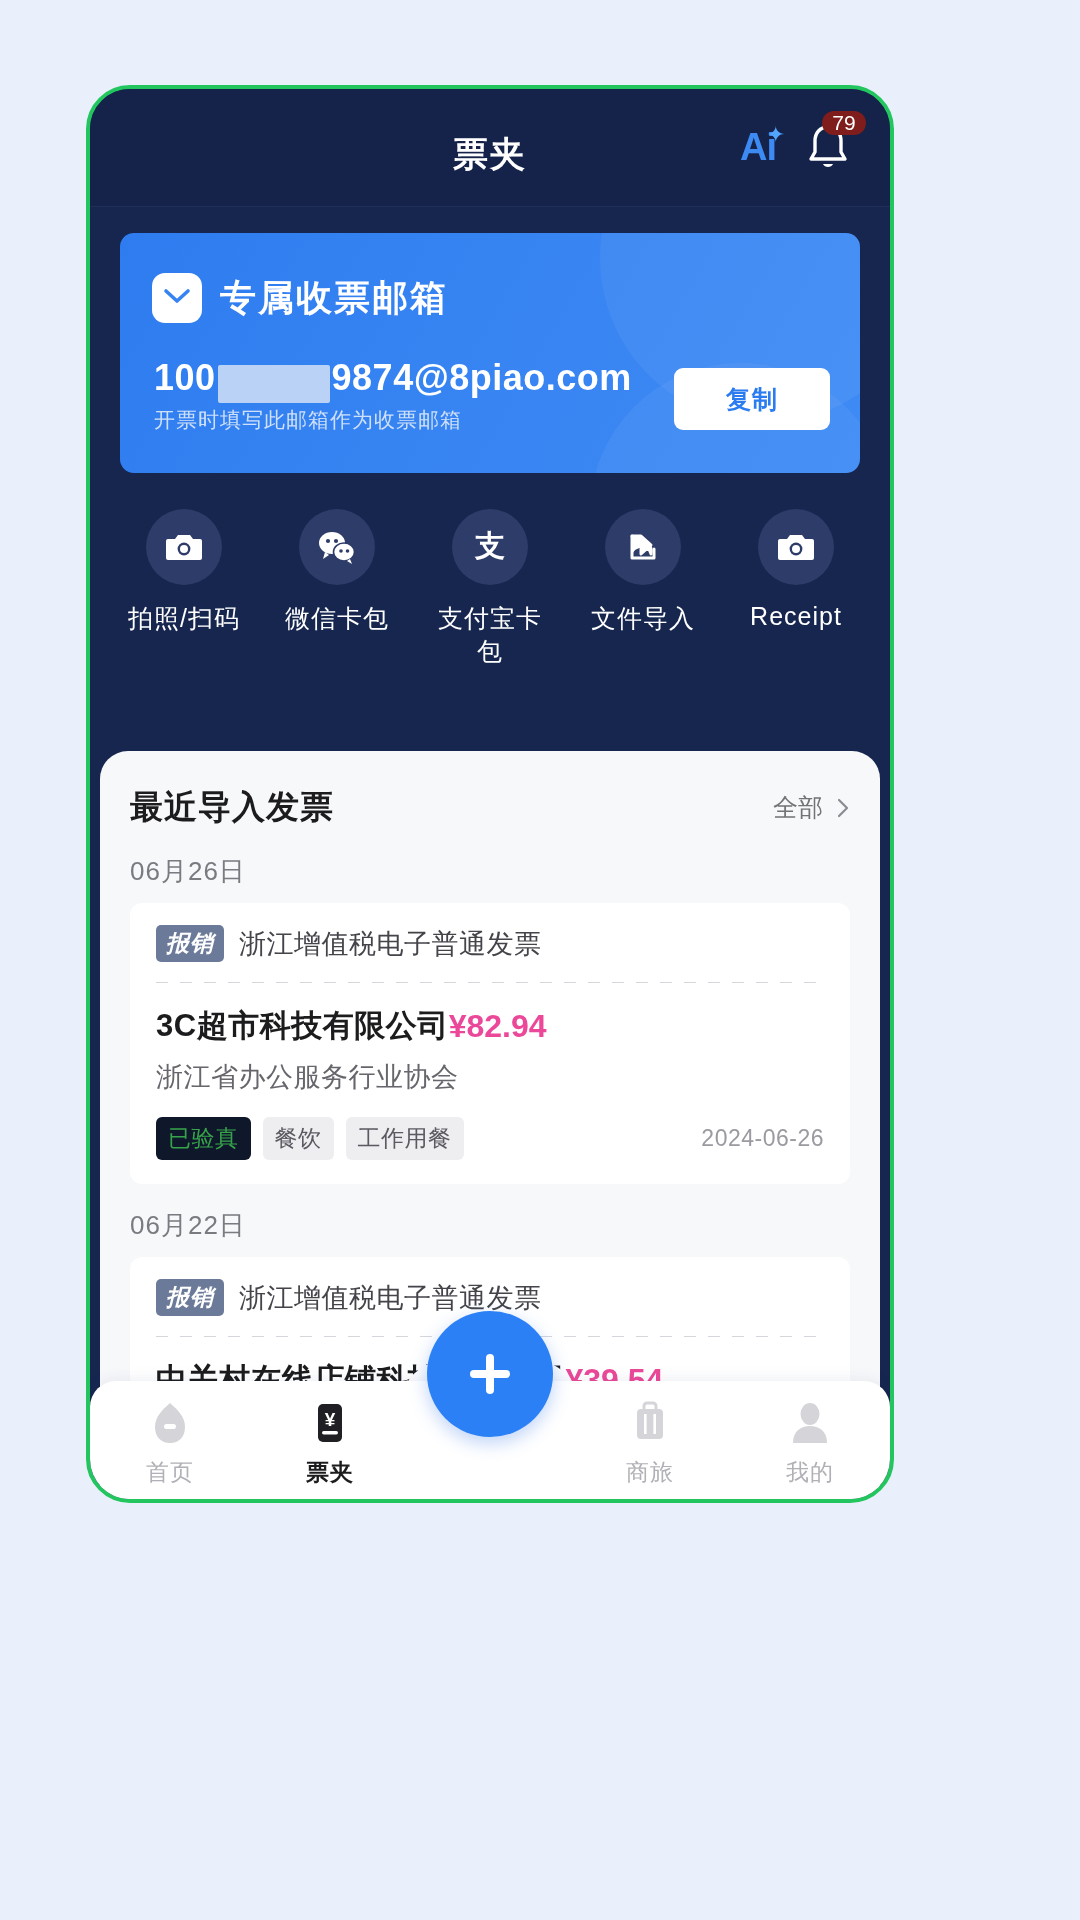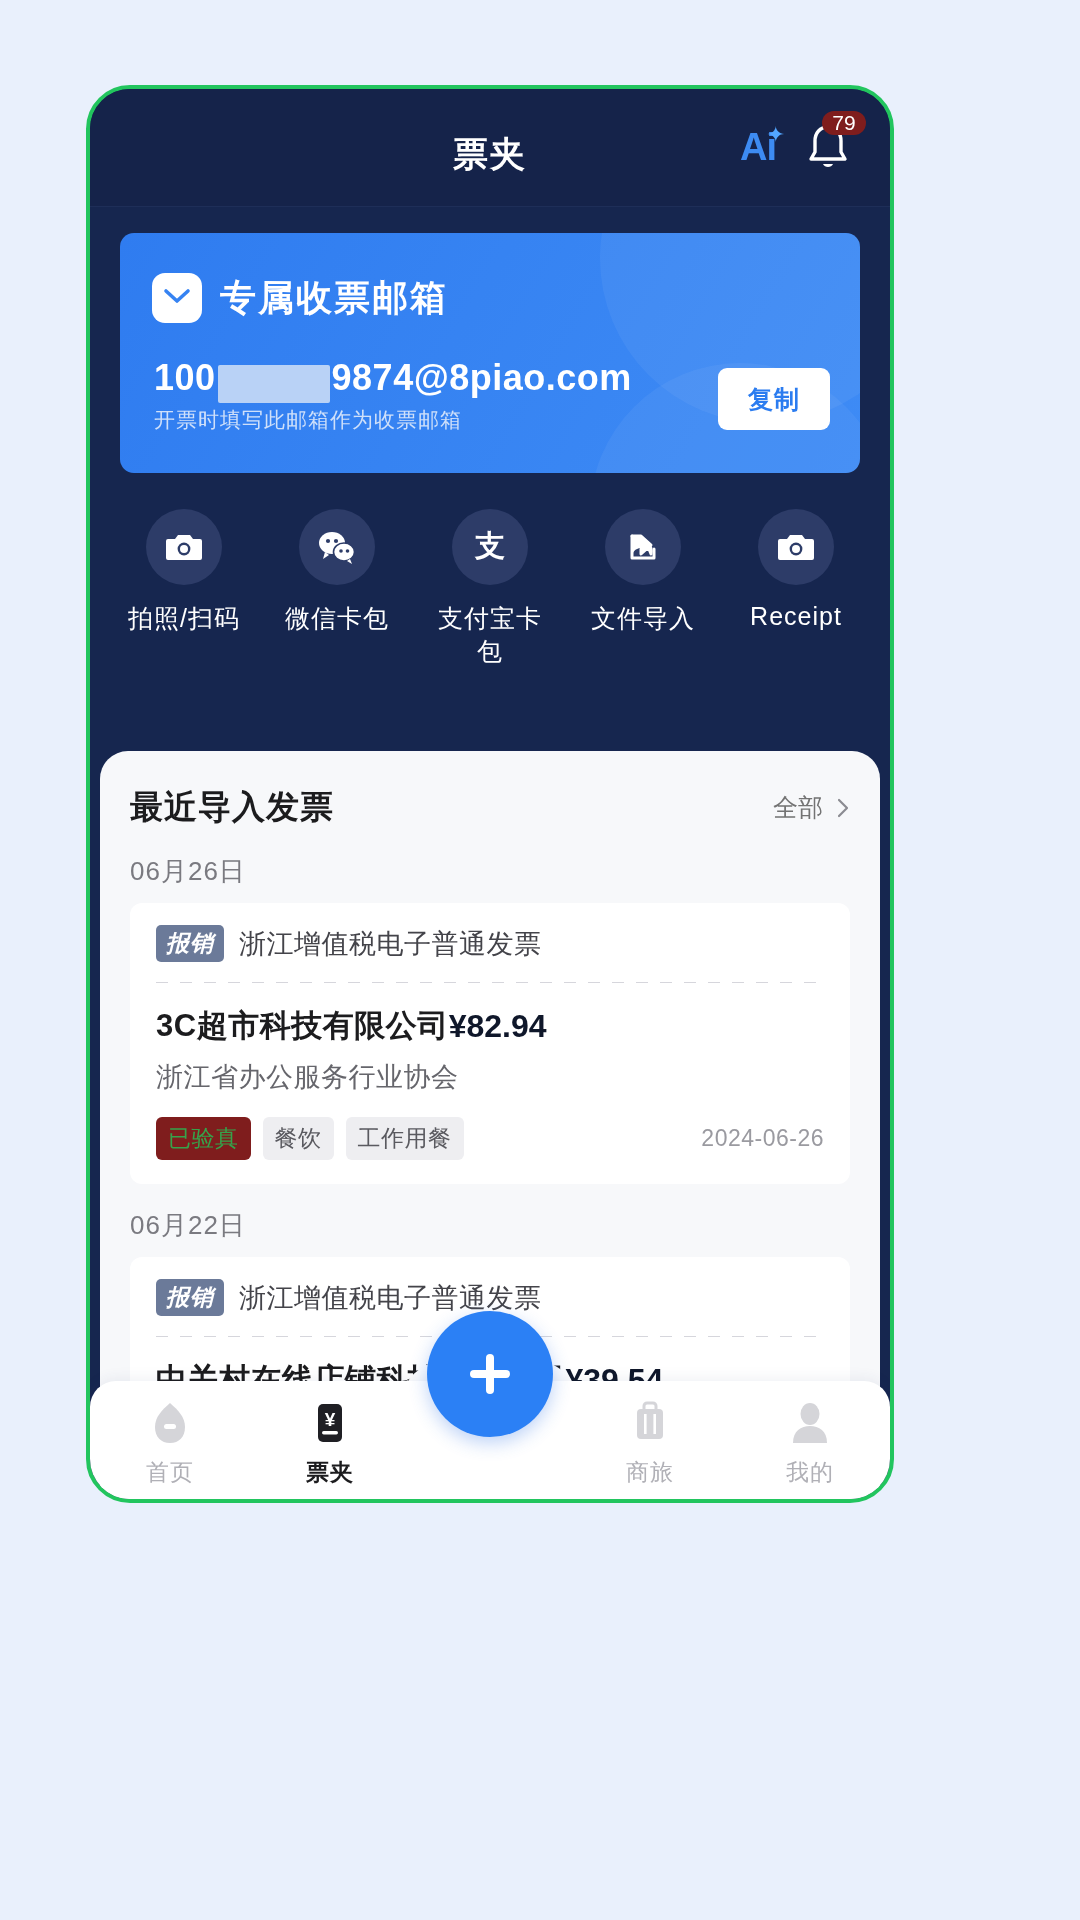--- a/index.html
+++ b/index.html
@@ -92,21 +92,21 @@
   }
   .email-mask {
     display:inline-block; width:112px; height:38px;
     background:#b9d2f6; border-radius:2px;
     margin:0 2px; position:relative; top:4px;
   }
   .email-sub {
     margin-top:7px; color:#cfe0fa; font-size:21px; letter-spacing:1px;
   }
   .copy-btn {
-    width:112px; height:62px; background:#fff;
+    width:156px; height:62px; background:#fff;
     border-radius:9px; color:#2b7cf0;
     font-size:25px; font-weight:bold; letter-spacing:1px;
     display:flex; align-items:center; justify-content:center;
     margin-bottom:4px;
   }
   
   .actions {
     display:flex; justify-content:space-between;
     padding:36px 34px 0 34px;
   }
@@ -147,32 +147,32 @@
   .inv-type { font-size:27px; color:#44444a; letter-spacing:.5px; }
   .dashed {
     margin:20px 0 4px 0; height:1px;
     background:repeating-linear-gradient(to right,#d6d6dc 0 12px,transparent 12px 24px);
   }
   .inv-main {
     display:flex; align-items:center; justify-content:flex-start;
     margin-top:22px;
   }
   .inv-merchant { font-size:31px; color:#1c1c1e; font-weight:bold; letter-spacing:.5px; }
-  .inv-amount { font-size:32px; color:#0f172a; font-weight:bold; }
+  .inv-amount { font-size:32px; color:#ec4899; font-weight:bold; }
   .inv-buyer { margin-top:12px; font-size:27px; color:#66666c; letter-spacing:.5px; }
   .inv-foot {
     display:flex; align-items:center; justify-content:space-between;
     margin-top:22px;
   }
   .tags { display:flex; gap:12px; }
   .tag {
     font-size:23px; padding:6px 12px; border-radius:6px;
     background:#eeeef1; color:#5a5a60; letter-spacing:.5px;
   }
-  .tag.green { background:#7f1d1d; color:#36a24a; }
+  .tag.green { background:#0f172a; color:#36a24a; }
   .inv-date { font-size:23px; color:#9a9aa0; letter-spacing:.5px; }
   
   .tabbar {
     position:absolute; left:0; right:0; bottom:0; height:118px;
     background:#fff; border-radius:26px 26px 0 0;
     display:flex; align-items:flex-start; z-index:6;
     box-shadow:0 -3px 14px rgba(40,60,110,.07);
   }
   .tab { flex:1; text-align:center; padding-top:16px; }
   .tab-label { margin-top:8px; font-size:23px; color:#b0b0b6; letter-spacing:1px; }

